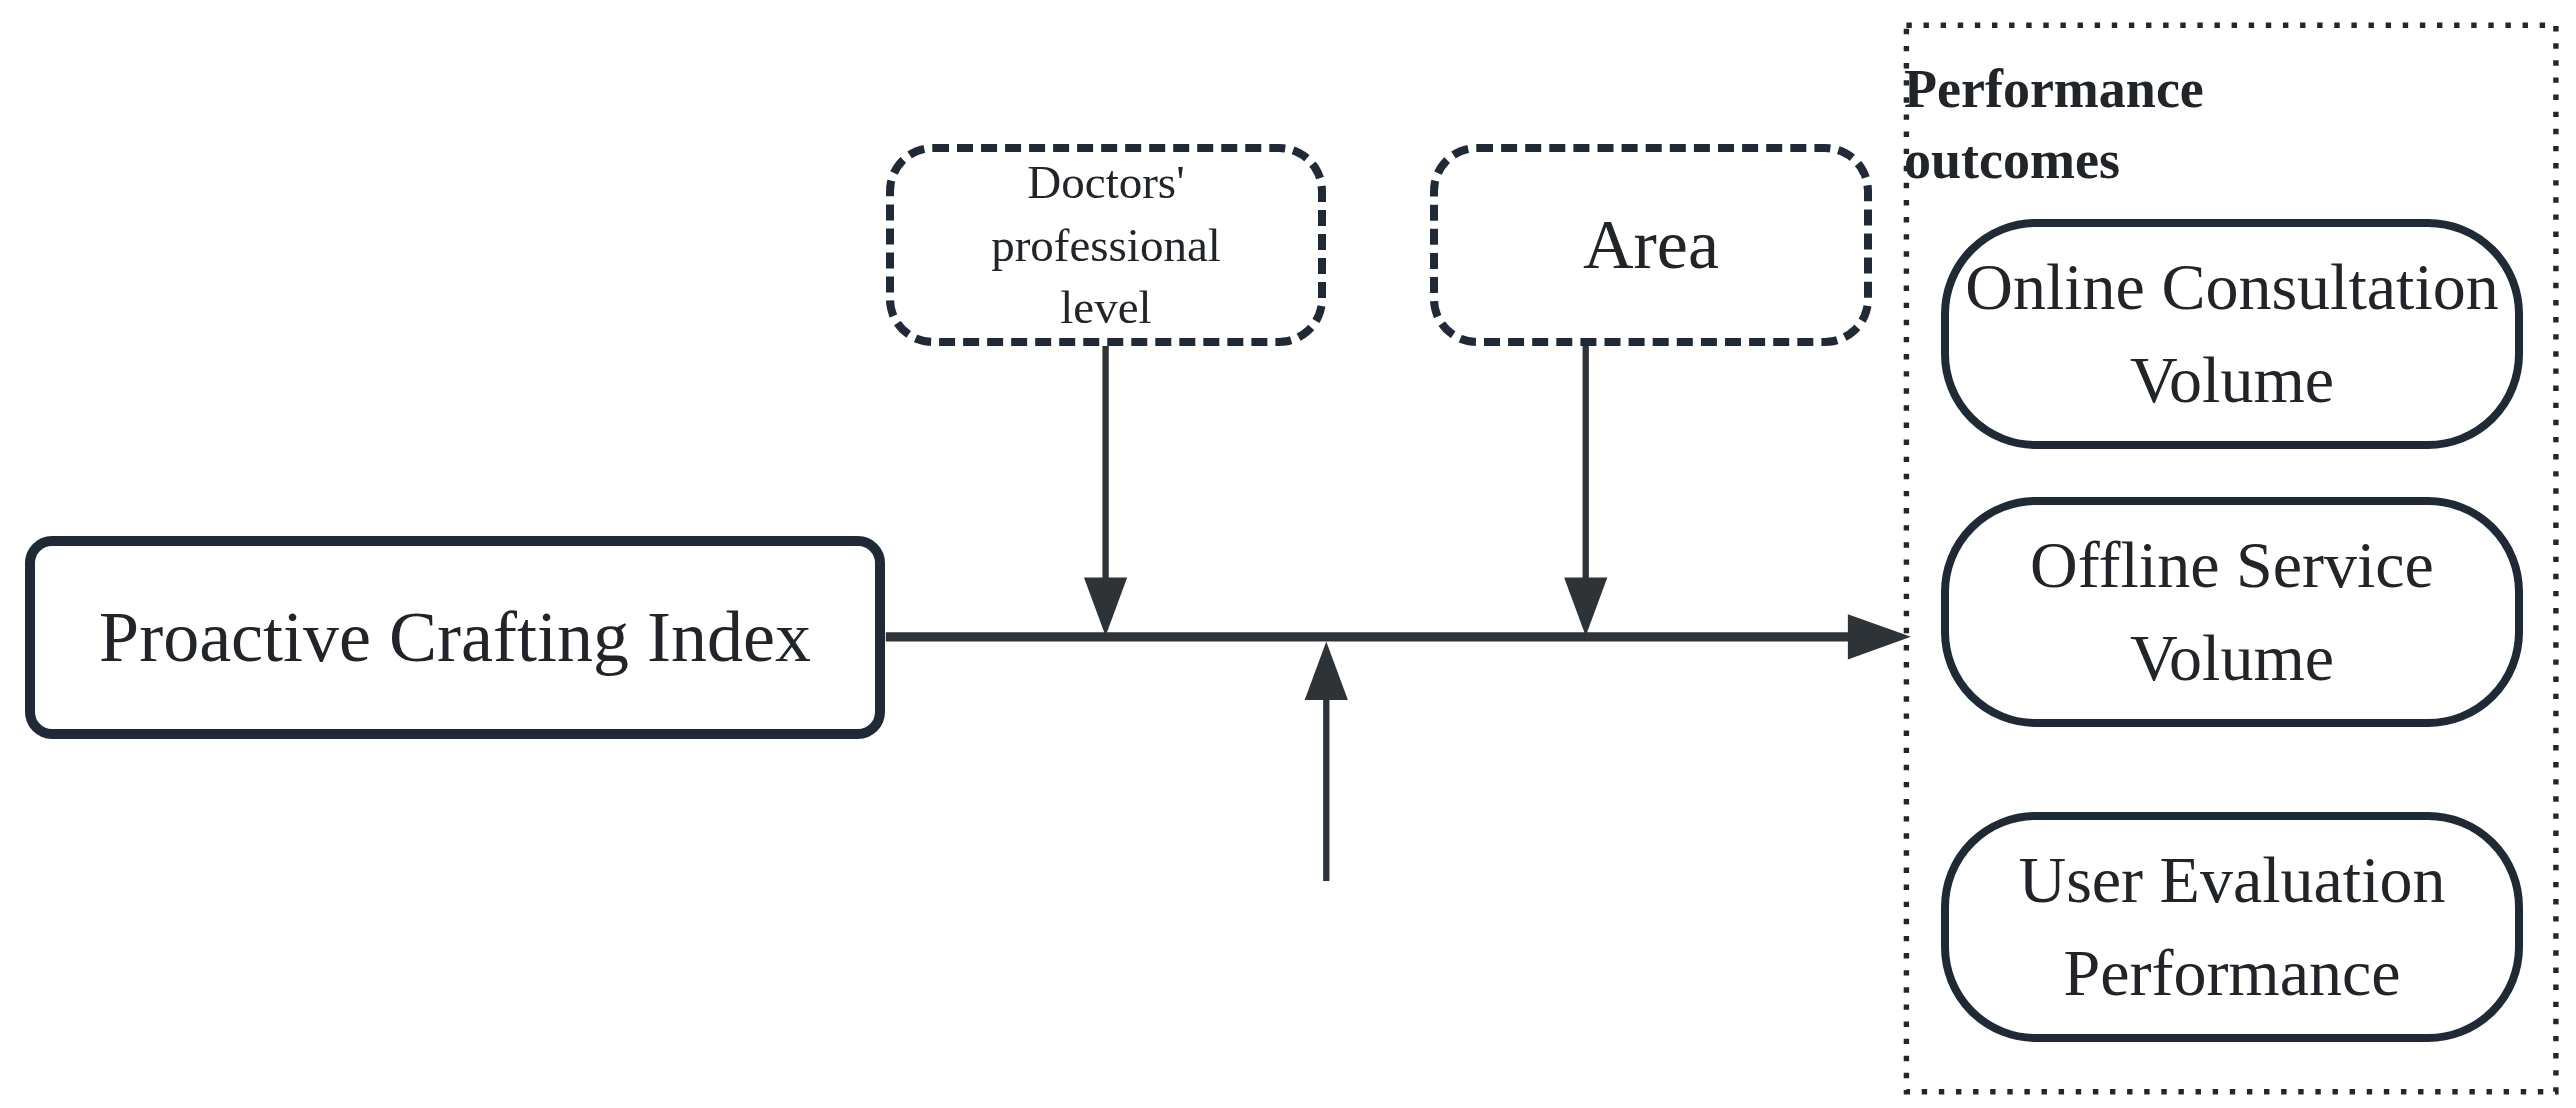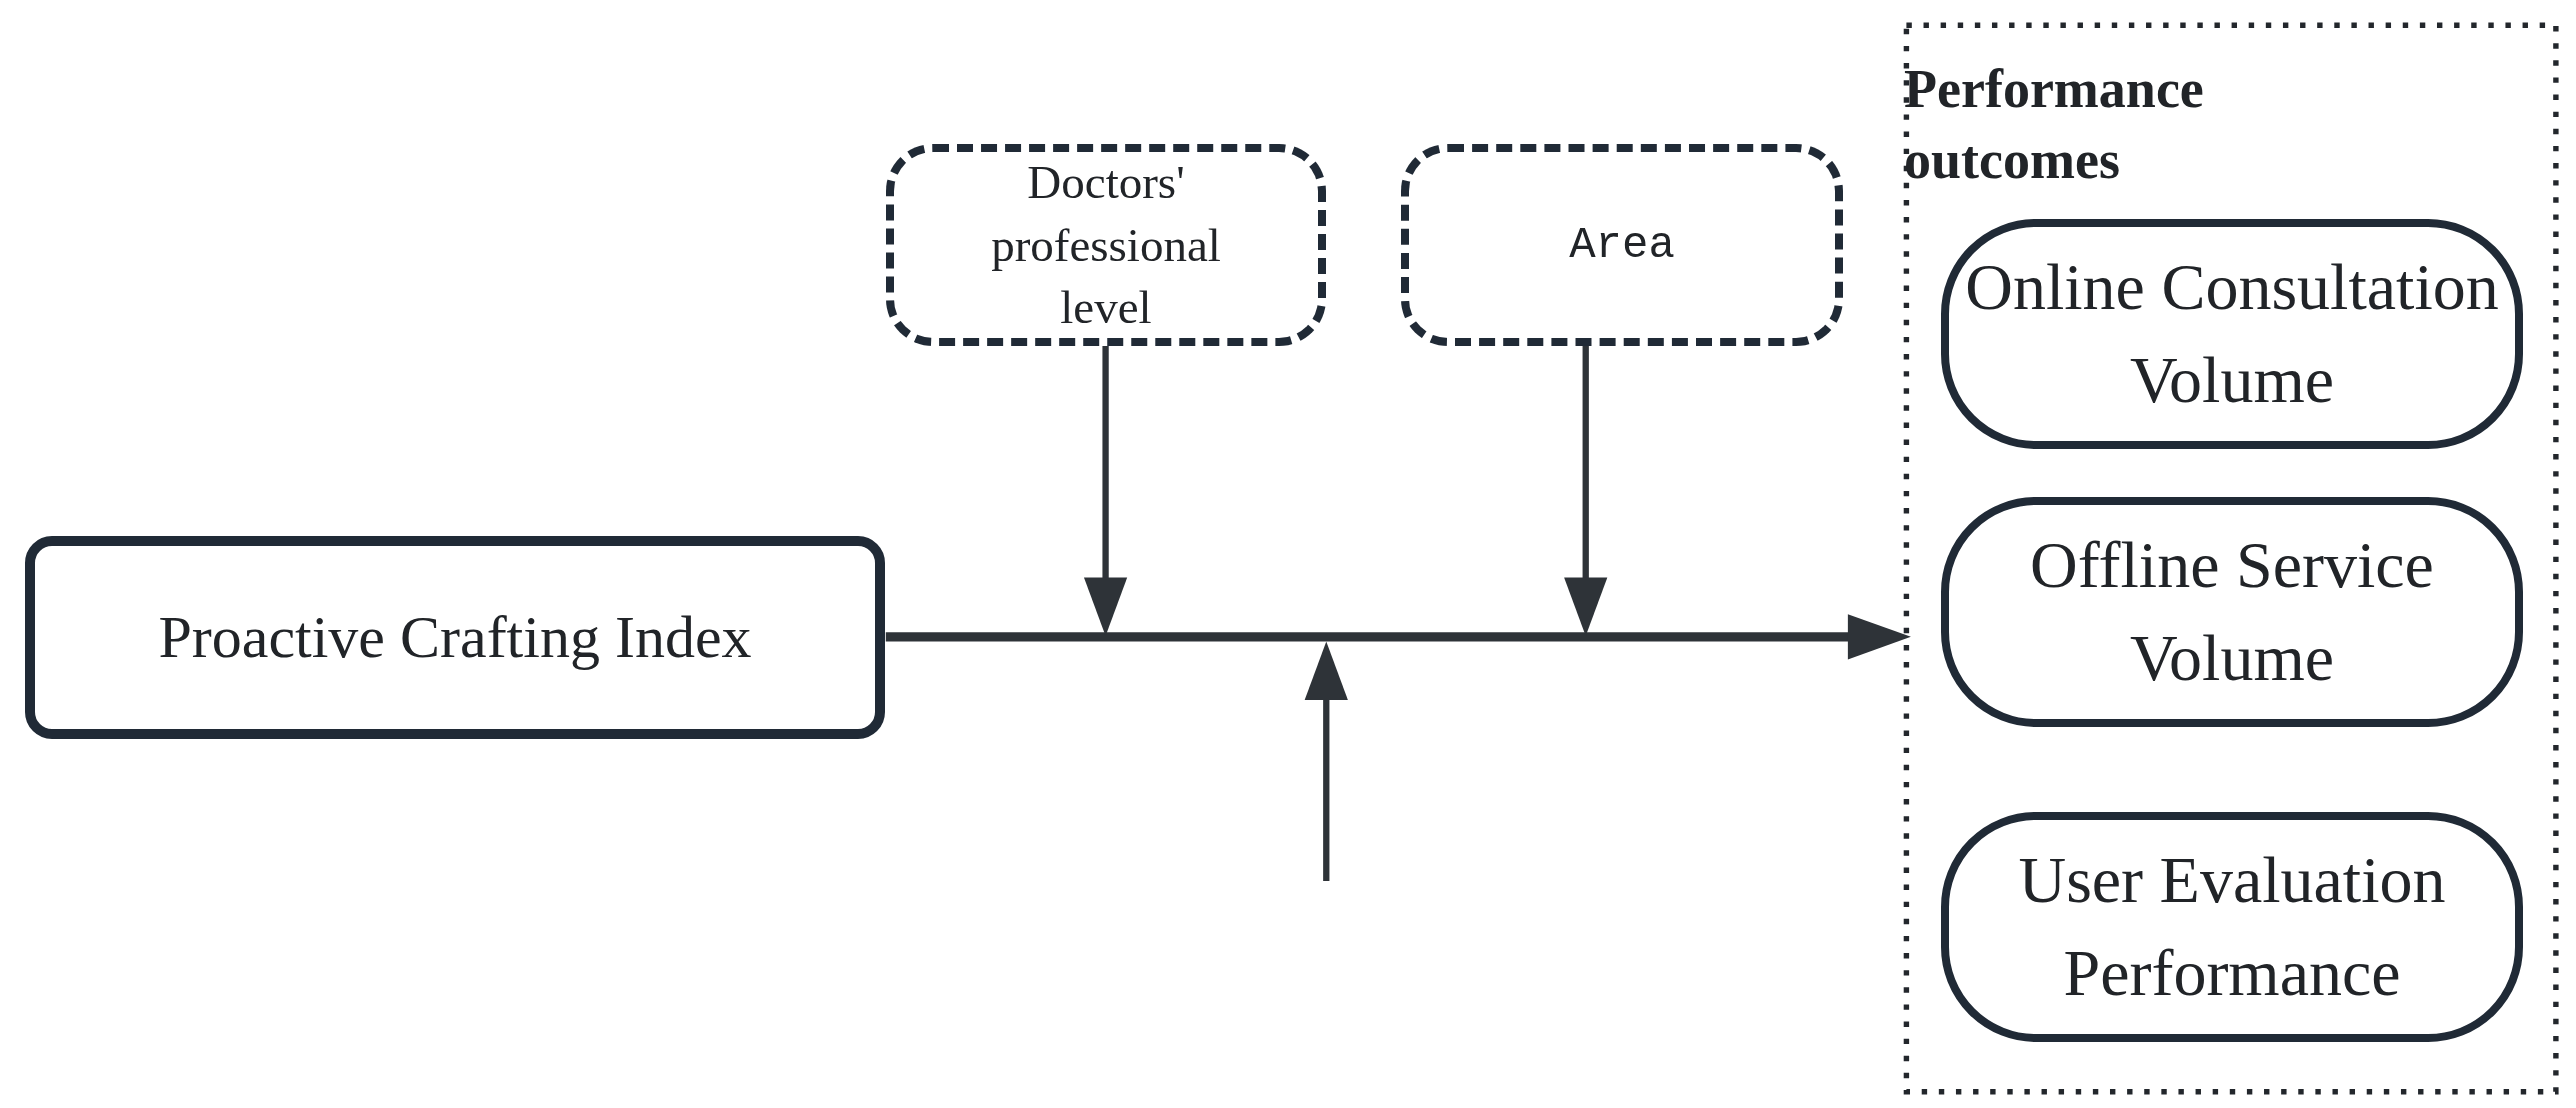--- a/index.html
+++ b/index.html
@@ -39,29 +39,29 @@
     align-items: center;
     justify-content: center;
     text-align: center;
     background: var(--bg);
   }
   .node .label { white-space: pre-line; }
   .solid-node { border: 10px solid var(--box-border); border-radius: 27px; }
   .dashed-node { border: 8px dashed var(--box-border); border-radius: 47px; }
   #node-proactive {
     left: 25px; top: 536px; width: 860px; height: 203px;
-    font-size: 60px;
+    font-size: 72px;
   }
   #node-doctors {
     left: 886px; top: 144px; width: 440px; height: 202px;
     font-size: 47px; line-height: 1.33;
   }
   #node-area {
-    left: 1401px; top: 144px; width: 442px; height: 202px;
-    font-size: 44px; line-height: 1.33; font-family: Liberation Mono, monospace;
+    left: 1430px; top: 144px; width: 442px; height: 202px;
+    font-size: 70px; line-height: 1.33;
   }
   #node-disease {
     left: 1104px; top: 883px; width: 450px; height: 205px;
     font-size: 54px; line-height: 1.42;
   }
   #outcomes-panel {
     position: absolute;
     left: 1904px; top: 22.5px; width: 655px; height: 1072px;
     box-sizing: border-box;
   }

